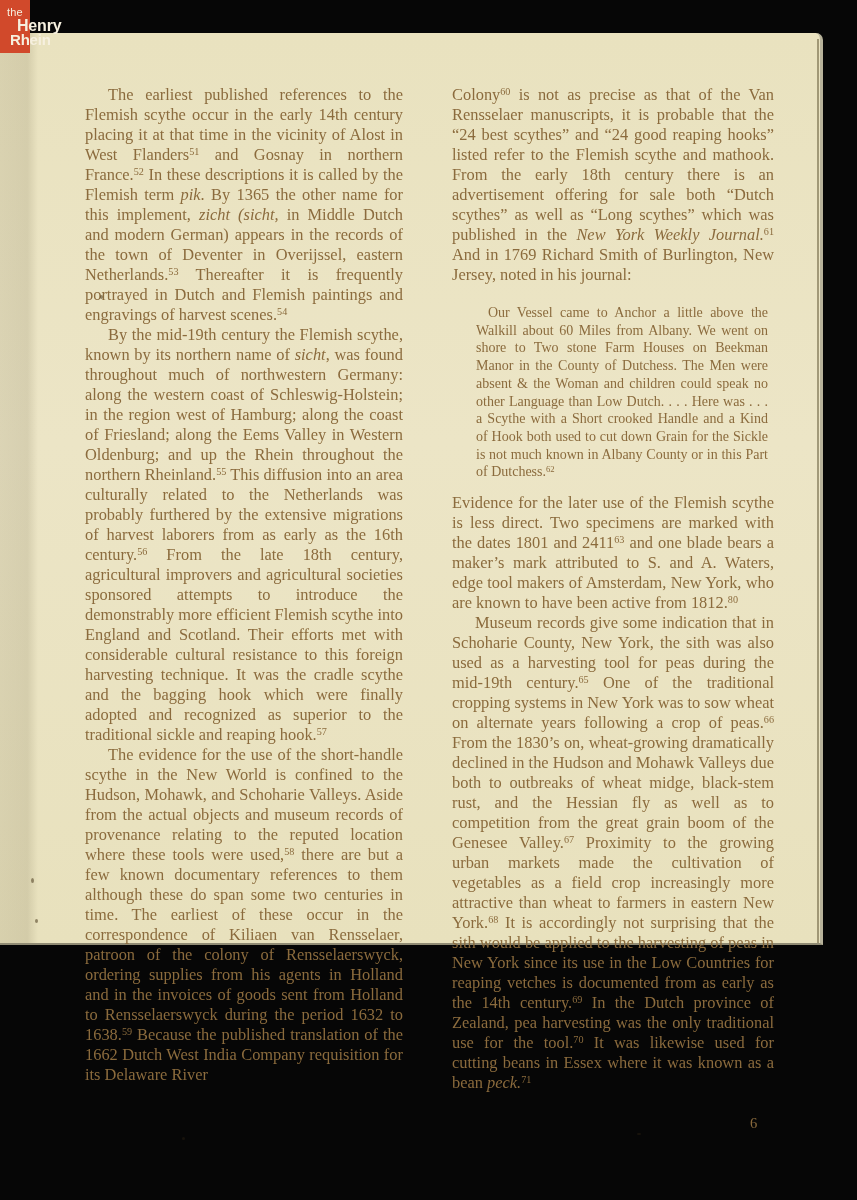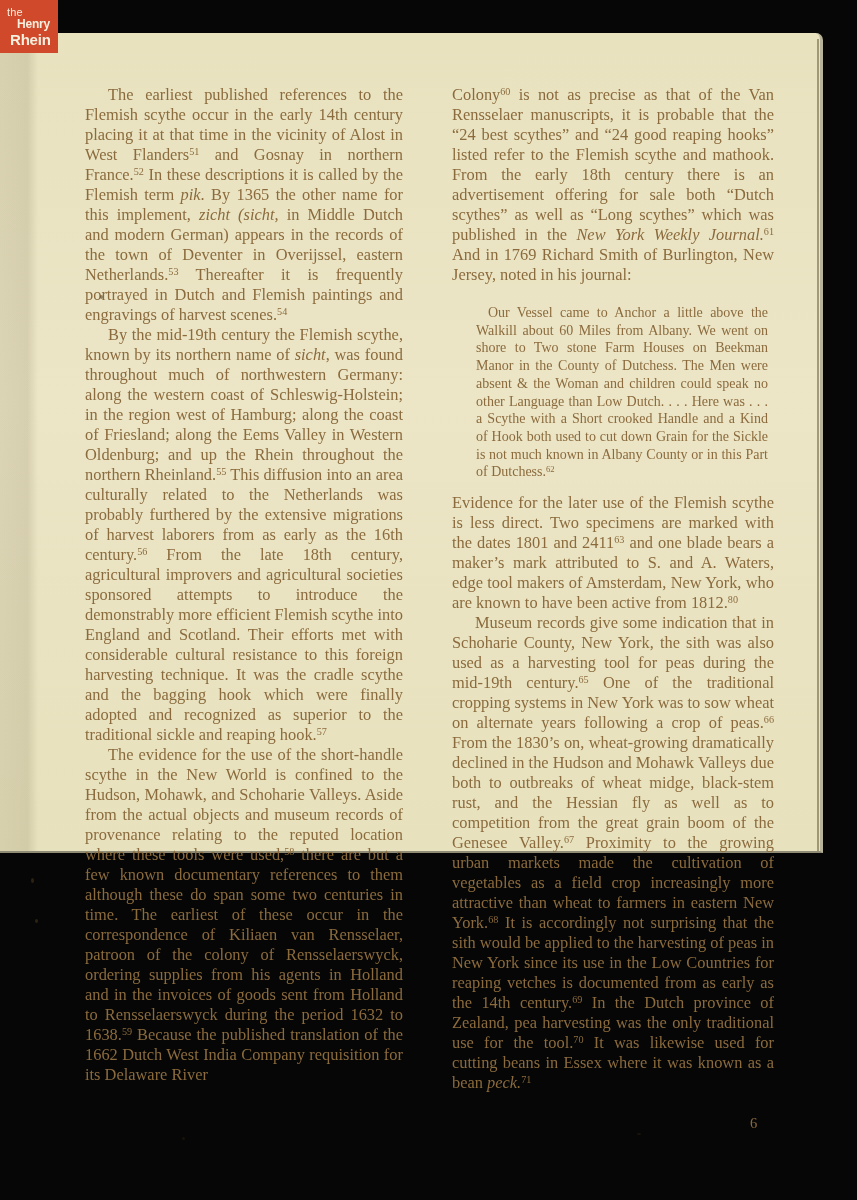--- a/index.html
+++ b/index.html
@@ -10,44 +10,44 @@
     --logo-text:#f6f0df;
     --page-edge-light:#b7b29a;
     --page-edge-dark:rgba(74,62,28,0.45);
   }
   *{margin:0;padding:0;box-sizing:border-box;}
   html,body{width:857px;height:1200px;overflow:hidden;}
   body{background:var(--scan-background);font-family:"Liberation Serif","DejaVu Serif",serif;}
   .stage{position:relative;width:857px;height:1200px;background:var(--scan-background);overflow:hidden;}
 
   .page{
-    position:absolute;left:0;top:33px;width:823px;height:820px;
+    position:absolute;left:0;top:33px;width:823px;height:912px;
     background:linear-gradient(180deg,#e9e2bf 0%,#ece5c6 45%,#e8e1bd 100%);
     border-right:3px solid var(--page-edge-light);
     border-bottom:2px solid #908b74;
     border-top-right-radius:7px;
   }
   
   .page::before{
     content:"";position:absolute;left:0;top:0;bottom:0;width:38px;
     background:linear-gradient(90deg,rgba(70,60,30,0.10) 0%,rgba(70,60,30,0.13) 72%,rgba(70,60,30,0.0) 100%);
   }
   
   .page::after{
     content:"";position:absolute;right:1px;top:6px;bottom:0;width:2px;
     background:var(--page-edge-dark);
   }
 
   .logo{
-    position:absolute;left:0;top:0;width:58px;height:53px;z-index:6;
+    position:absolute;left:0;top:0;width:30px;height:53px;z-index:6;
     background:var(--logo-background);color:var(--logo-text);
     font-family:"Liberation Sans","DejaVu Sans",sans-serif;
   }
   .logo .the{position:absolute;left:7px;top:6px;font-size:11px;font-weight:400;letter-spacing:0.2px;}
-  .logo .henry{position:absolute;left:17px;top:17px;font-size:12px;font-weight:700;letter-spacing:-0.2px;}
+  .logo .henry{position:absolute;left:17px;top:17px;font-size:16px;font-weight:700;letter-spacing:-0.2px;}
   .logo .ford{position:absolute;left:10px;top:31px;font-size:15px;font-weight:700;letter-spacing:-0.2px;}
 
   .col{position:absolute;top:52px;color:var(--ink);}
   .col-left{left:85px;width:318px;}
   .col-right{left:452px;width:322px;}
 
   .col p{
     font-size:16.4px;line-height:20px;text-align:justify;
     color:var(--ink);
   }

